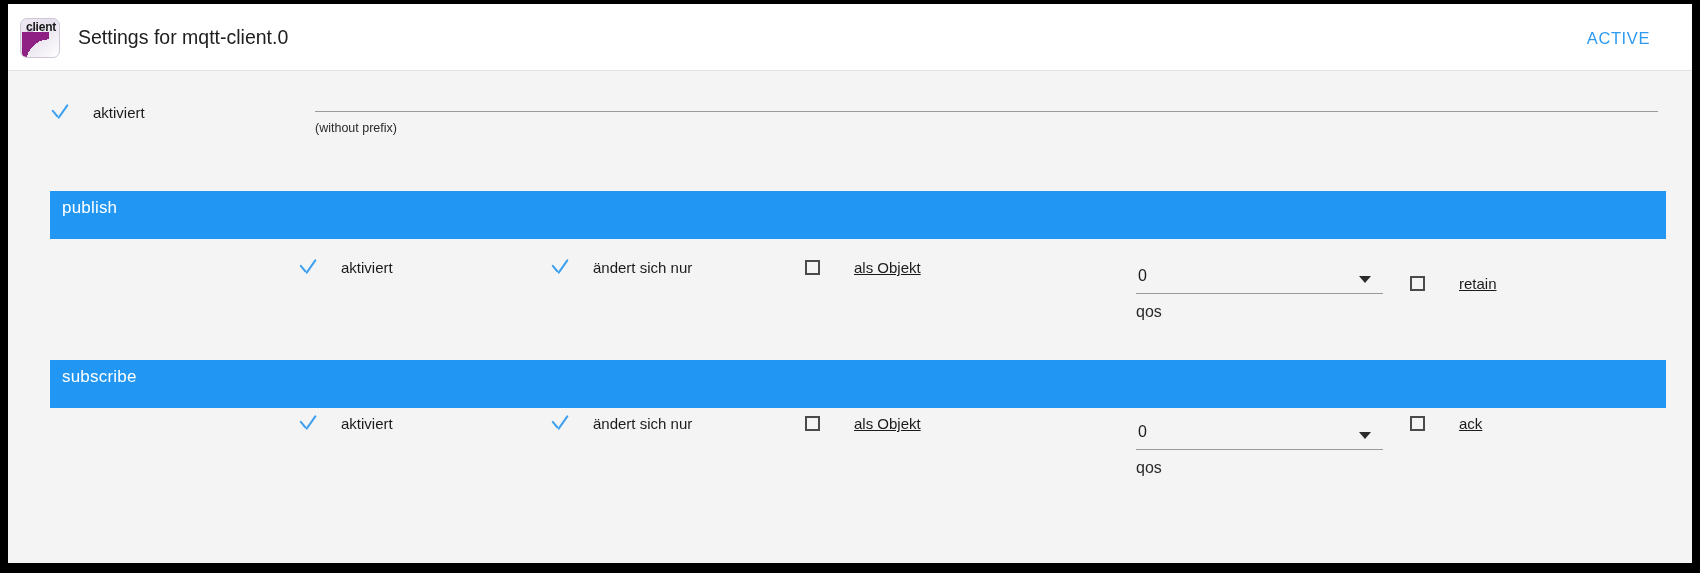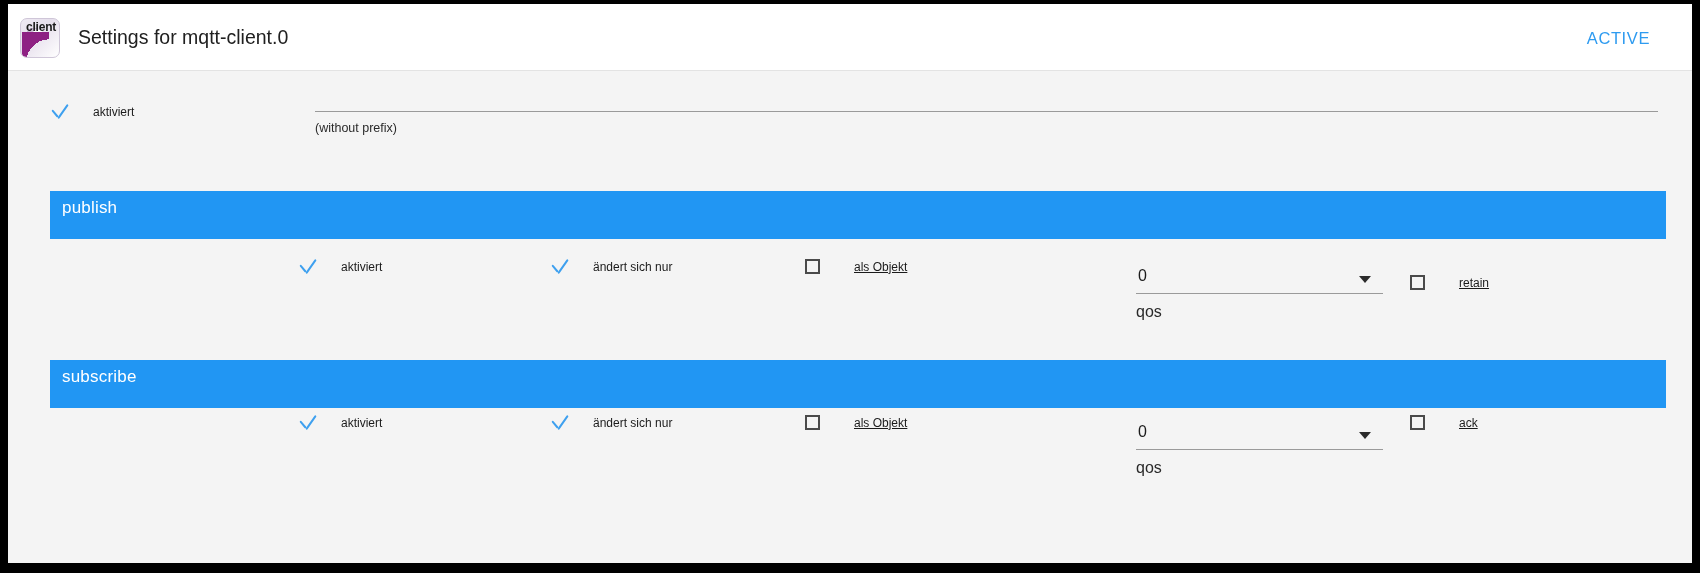--- a/index.html
+++ b/index.html
@@ -103,21 +103,21 @@
     transform: rotate(35deg);
   }
   .chk .box-empty {
     width: 15px; height: 15px;
     flex: 0 0 15px;
     border: 2px solid #4a4a4a;
     background: transparent;
     margin-left: 2px;
   }
   .chk .chk-label {
-    font-size: 12px;
+    font-size: 15px;
     color: #1b1b1b;
     white-space: nowrap;
   }
   .chk .chk-label.sp-check { margin-left: 23px; }
   .chk .chk-label.sp-empty { margin-left: 34px; text-decoration: underline; }
 
   
   #topic-field {
     position: absolute;
     left: 307px; top: 40px;

